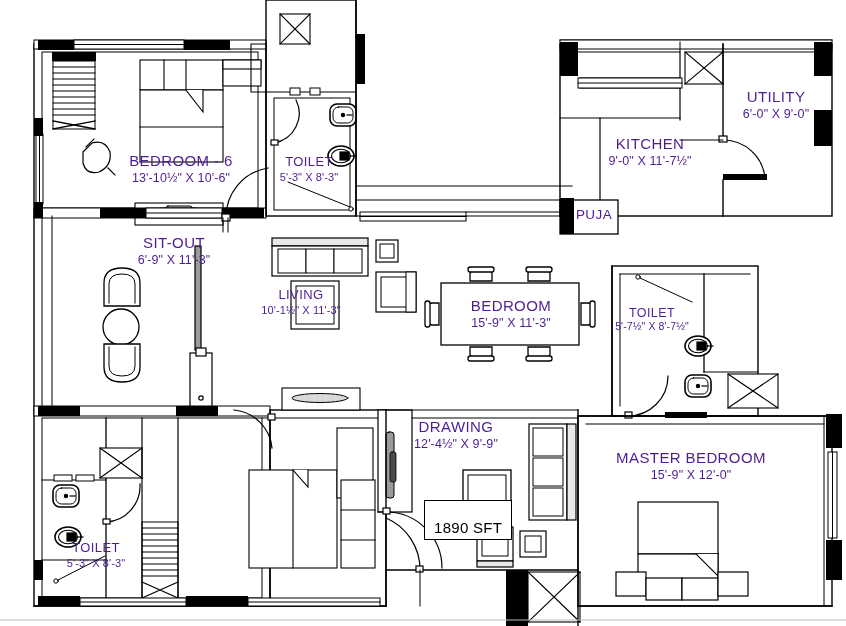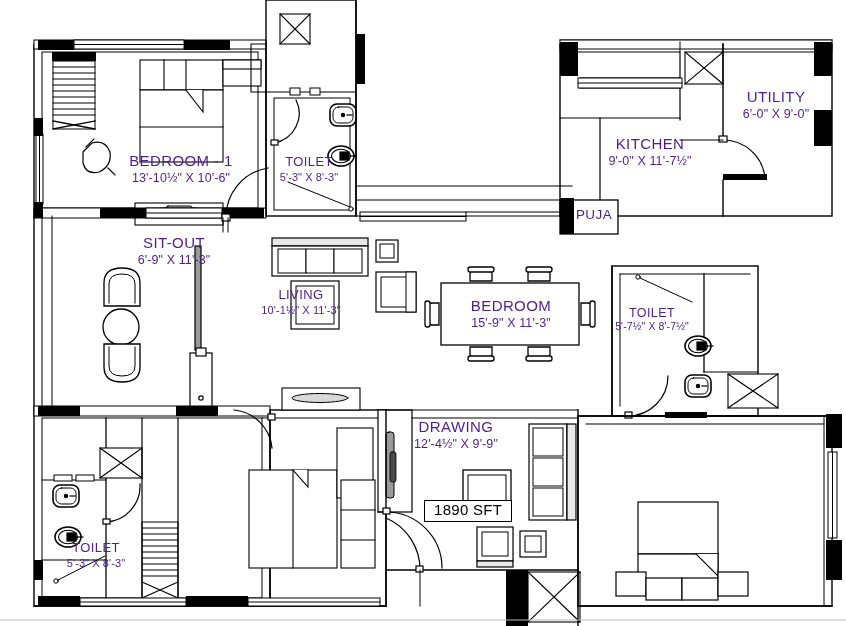--- a/index.html
+++ b/index.html
@@ -50,21 +50,21 @@
   .lbl.small .rname { font-size: 13px; }
   .lbl.small .rdim { font-size: 11px; }
   .lbl.tiny .rname { font-size: 12.5px; }
   .lbl.tiny .rdim { font-size: 10.5px; }
   .lbl.puja .rname { font-size: 13.5px; }
   .area-badge {
     position: absolute;
     border: 1.4px solid #000;
     background: #fff;
     font-size: 15px;
-    padding: 0 9px 3px 9px;
+    padding: 18px 9px 3px 9px;
     color: #000;
     letter-spacing: 0.3px;
     white-space: nowrap;
   }
 </style>
 </head>
 <body>
 
 <div id="plan-root">
 
@@ -513,21 +513,21 @@
         <rect x="578" y="78" width="104" height="10" fill="#fff"></rect>
         <line x1="578" y1="83" x2="682" y2="83"></line>
       </g>
 
       <path d="M 0 620 L 846 620" stroke-width="1" stroke="#bbb"></path>
 
     </g>
   </svg>
 
   <div class="lbl" style="left:181px; top:153px;">
-    <span class="rname">BEDROOM - 1</span>
+    <span class="rname">BEDROOM - 6</span>
     <span class="rdim">13'-10½" X 10'-6"</span>
   </div>
 
   <div class="lbl small" style="left:309px; top:155px;">
     <span class="rname">TOILET</span>
     <span class="rdim">5'-3" X 8'-3"</span>
   </div>
 
   <div class="lbl" style="left:150px; top:235px;margin-left:24px;">
     <span class="rname">SIT-OUT</span>
@@ -556,20 +556,24 @@
 
   <div class="lbl puja" style="left:594px; top:207px;">
     <span class="rname">PUJA</span>
   </div>
 
   <div class="lbl tiny" style="left:652px; top:306px;">
     <span class="rname">TOILET</span>
     <span class="rdim">5'-7½" X 8'-7½"</span>
   </div>
 
+  <div class="lbl" style="left:691px; top:450px;">
+    <span class="rname">MASTER BEDROOM</span>
+    <span class="rdim">15'-9" X 12'-0"</span>
+  </div>
 
   <div class="lbl" style="left:456px; top:419px;text-align:center;">
     <span class="rname">DRAWING</span>
     <span class="rdim">12'-4½" X 9'-9"</span>
   </div>
 
 
   <div class="lbl small" style="left:96px; top:541px;">
     <span class="rname">TOILET</span>
     <span class="rdim">5'-3" X 8'-3"</span>

